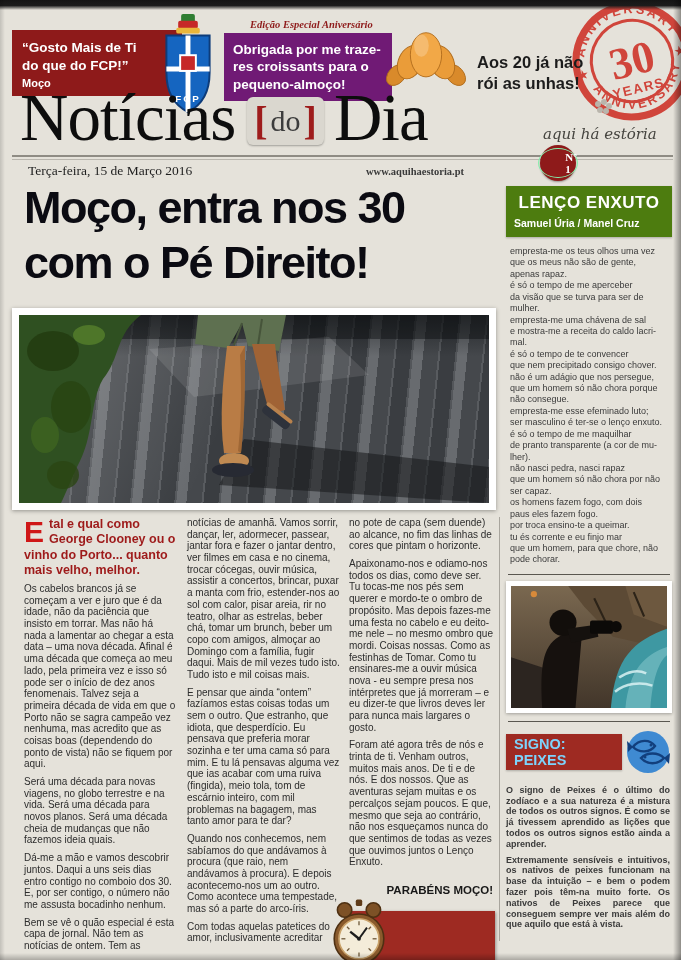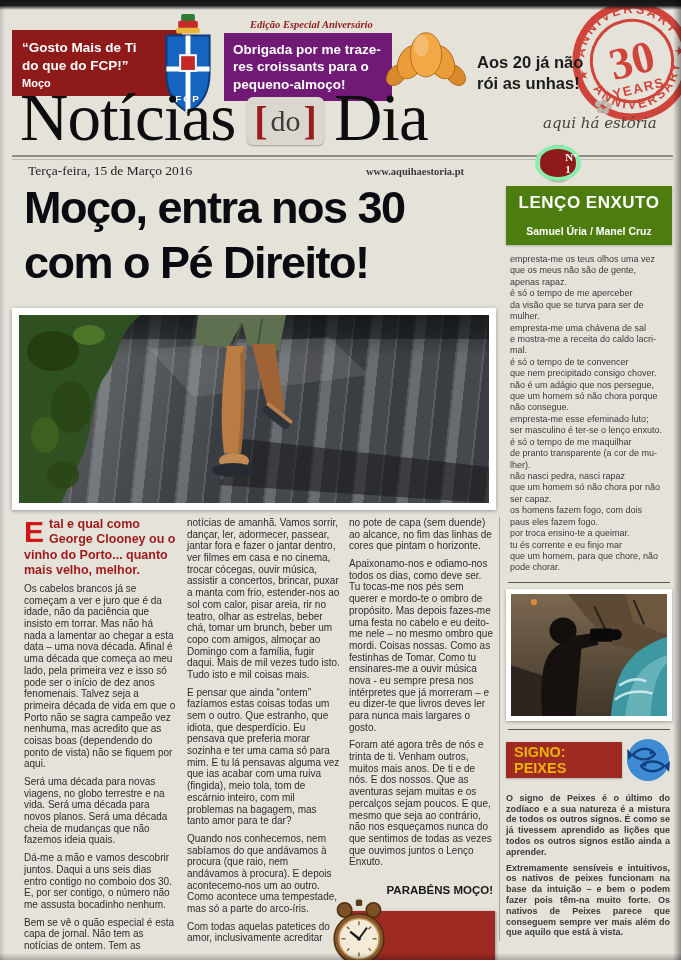--- a/index.html
+++ b/index.html
@@ -36,32 +36,32 @@
   
   .masthead-title{position:absolute;left:20px;top:84px;display:flex;align-items:flex-end;z-index:5;}
   .mast-word{font-family:"Liberation Serif",serif;font-size:67px;line-height:1;color:#0d0d0d;
       letter-spacing:-1px;}
   .do-box{background:#dad7cf;border-radius:6px;height:48px;display:flex;align-items:center;
       padding:0 7px;margin:0 10px 6px 12px;box-shadow:0 1px 2px rgba(0,0,0,.3);}
   .do-bracket{color:#9e1c1c;font-family:"Liberation Serif",serif;font-weight:bold;font-size:40px;
       line-height:1;}
   .do-word{color:#3c3c3c;font-family:"Liberation Serif",serif;font-size:30px;line-height:1;margin:0 3px;}
   .publisher-logo{position:absolute;left:590px;top:98px;z-index:5;}
-  .tagline{position:absolute;left:543px;top:114px;font-family:"DejaVu Serif",serif;font-style:italic;
+  .tagline{position:absolute;left:543px;top:125px;font-family:"DejaVu Serif",serif;font-style:italic;
       font-size:15px;color:#45443f;z-index:5;}
   .rule-masthead{position:absolute;left:12px;right:8px;top:155px;height:2px;
       border-top:2px solid #8f8c84;border-bottom:1px solid #b9b6ae;z-index:4;}
   .date-line{position:absolute;left:28px;top:163px;font-family:"Liberation Serif",serif;
       font-size:13.5px;color:#1f1f1f;z-index:5;}
   .website{position:absolute;left:366px;top:166px;font-family:"Liberation Serif",serif;
       font-weight:bold;font-size:10.5px;color:#3a3a3a;z-index:5;}
   .issue-badge{position:absolute;left:540px;top:145px;width:36px;height:36px;border-radius:50%;
       background:#8e1a1a;display:flex;align-items:center;justify-content:center;z-index:6;
       box-shadow:0 1px 2px rgba(0,0,0,.35);}
-  .issue-inner{width:28px;height:28px;border:4px solid #86efac;border-radius:50%;display:flex;
+  .issue-inner{width:28px;height:28px;border:1px solid #86efac;border-radius:50%;display:flex;
       align-items:center;justify-content:center;color:#fff;font-family:"Liberation Serif",serif;
       font-weight:bold;font-size:11px;padding-left:26px;}
 
   
   .headline{position:absolute;left:24px;top:181px;width:472px;font-weight:bold;font-size:45px;
       line-height:1.22;letter-spacing:-1.5px;color:#0b0b12;white-space:pre-line;z-index:3;}
 
   
   .main-photo{position:absolute;left:12px;top:308px;width:470px;height:188px;background:#fff;
       padding:7px;box-shadow:0 1px 4px rgba(0,0,0,.35);z-index:2;}
@@ -87,27 +87,27 @@
       line-height:1.32;text-align:right;padding:10px 9px 10px 36px;white-space:pre-line;
       box-shadow:1px 1px 3px rgba(0,0,0,.35);}
   .clock-icon{position:absolute;left:-22px;top:-16px;width:64px;height:78px;}
   .vertical-rule{position:absolute;left:499px;top:517px;height:424px;width:1px;background:#a8a59d;}
 
   
   .sidebar{position:absolute;left:506px;top:186px;width:166px;z-index:2;}
   .lenco-box{background:#4d7c0f;color:#fff;padding:7px 8px 8px;text-align:center;
       box-shadow:0 1px 2px rgba(0,0,0,.25);}
   .lenco-title{font-weight:bold;font-size:17px;letter-spacing:.5px;}
-  .lenco-artists{font-weight:bold;font-size:10.5px;text-align:center;margin-top:12px;}
+  .lenco-artists{font-weight:bold;font-size:10.5px;text-align:left;margin-top:4px;}
   .lyrics{margin:9px 0 0 4px;font-size:9px;line-height:1.27;color:#3a3a3a;white-space:pre-line;}
   .sidebar-divider{border:none;border-top:1px solid #5a5750;margin:8px 2px 6px;}
   .sidebar-photo{background:#fff;padding:5px;box-shadow:0 1px 3px rgba(0,0,0,.3);}
   .sidebar-photo svg{display:block;width:100%;height:122px;}
   .signo-row{display:flex;align-items:center;margin-top:4px;}
-  .signo-box{background:#9e2a22;color:#eab308;font-weight:bold;font-size:14.5px;padding:2px 8px;
+  .signo-box{background:#9e2a22;color:#7dd3fc;font-weight:bold;font-size:14.5px;padding:2px 8px;
       width:114px;box-shadow:0 1px 2px rgba(0,0,0,.25);}
   .pisces-icon{width:48px;height:48px;margin-left:2px;flex:0 0 auto;}
   .horoscope{margin-top:9px;font-size:9px;line-height:1.2;color:#3a3a3a;text-align:justify;
       padding-right:2px;}
   .horoscope p{margin:0 0 5px;font-weight:bold;}
 </style>
 </head>
 <body>
 
 <div class="page">

